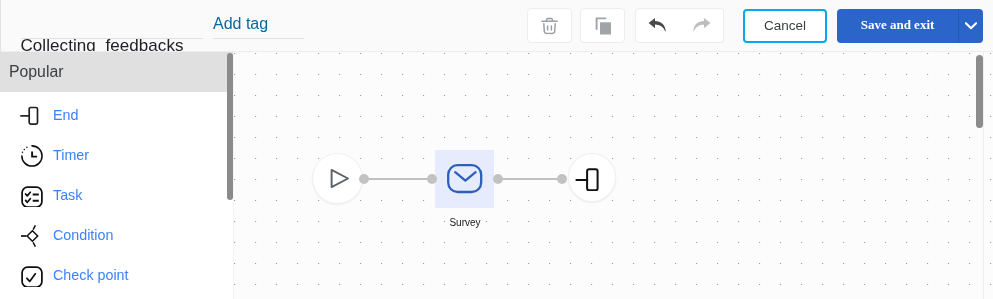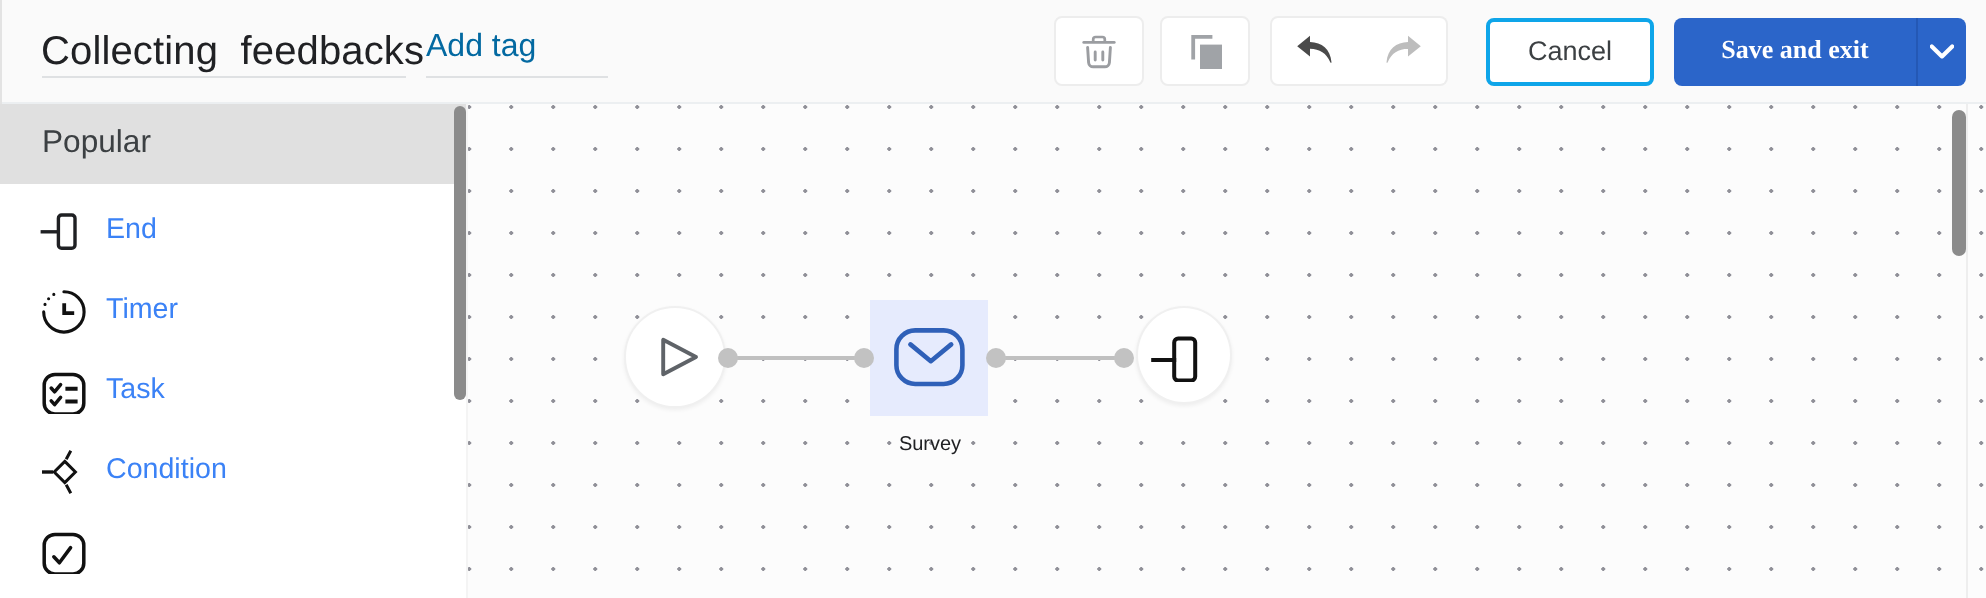--- a/index.html
+++ b/index.html
@@ -4,35 +4,35 @@
 <style>
   * { box-sizing: border-box; margin:0; padding:0; }
   html,body { width:993px; height:299px; overflow:hidden; }
   body { font-family: "Liberation Sans", sans-serif; background:#fff; color:#202124; }
   .app { position:relative; width:993px; height:299px; }
   .left-edge { position:absolute; left:0; top:0; width:1px; height:52px; background:#e3e3e3; z-index:9; }
   
   .header { position:absolute; left:0; top:0; width:993px; height:52px; background:#fafafa; }
   .header:after { content:""; position:absolute; left:0; bottom:0; width:993px; height:1px; background:#eceff1; }
   .title-field { position:absolute; left:21px; top:15px; width:182px; }
-  .title-field .txt { font-size:20px; color:#202124; white-space:pre; letter-spacing:0.07px; margin-left:-0.5px; }
+  .title-field .txt { font-size:17px; color:#202124; white-space:pre; letter-spacing:0.07px; margin-left:-0.5px;margin-top:21px; }
   .underline { position:absolute; left:0; top:23px; height:1px; background:#dfe1e3; }
   .tag-field { position:absolute; left:213px; top:15px; width:91px; }
   .tag-field .txt { font-size:16px; color:#0369a1; }
   .toolbar { position:absolute; left:527px; top:8px; height:35px; }
   .icon-btn { position:absolute; top:0; width:45px; height:35px; border:1px solid #ededed; border-radius:4px; background:#fff; display:flex; align-items:center; justify-content:center; }
   .cancel-btn { position:absolute; top:1px; left:216px; width:84px; height:34px; border:2px solid #0ea5e9; border-radius:4px; background:#fff; font-size:13.5px; color:#3c4043; padding-bottom:1px; display:flex; align-items:center; justify-content:center; }
   .save-btn { position:absolute; top:1px; left:310px; width:146px; height:34px; background:#2b65c9; border-radius:4px; display:flex; align-items:center; color:#fff;font-family:Liberation Serif, serif; }
   .save-btn .lbl { width:121px; text-align:center; font-size:13px; font-weight:bold; padding-bottom:2px; }
   .save-btn .divider { width:1px; height:34px; background:#2458b5; }
   .save-btn .caret { width:24px; display:flex; align-items:center; justify-content:center; }
   
   .sidebar { position:absolute; left:0; top:52px; width:234px; height:247px; background:#fff; }
   .sidebar:after { content:""; position:absolute; right:0; top:0; width:1px; height:247px; background:#f4f4f4; }
-  .popular { position:absolute; left:0; top:0; width:233px; height:40px; background:#e0e0e0; display:flex; align-items:center; padding-left:21px; font-size:15.8px; color:#3c4043; }
+  .popular { position:absolute; left:0; top:0; width:233px; height:40px; background:#e0e0e0; display:flex; align-items:center; padding-left:9px; font-size:15.8px; color:#3c4043; }
   .side-item { position:absolute; left:0; width:233px; height:40px; display:flex; align-items:center; }
   .side-item .ic { position:absolute; left:19px; top:10px; width:22px; height:22px; }
   .side-item .lbl { position:absolute; left:53px; font-size:14.3px; color:#3b82f6; }
   .sb-track { position:absolute; left:227px; top:1px; width:6px; height:147px; background:#8b8b8b; border-radius:3px; z-index:5; }
   
   .canvas { position:absolute; left:234px; top:52px; width:759px; height:247px; background:#fcfcfc;
     background-image: radial-gradient(#909098 0.85px, transparent 1.0px); background-size:21px 21px; background-position:-9.9px -9.0px; }
   .cv-scroll { position:absolute; left:742px; top:3px; width:7px; height:73px; background:#8b8b8b; border-radius:4px; z-index:3; }
   .cv-scroll-track { position:absolute; left:749px; top:0; width:1px; height:247px; background:#eeeeee; }
   .node { position:absolute; }
@@ -142,20 +142,21 @@
       </span>
       <span class="lbl">Task</span>
     </div>
     <div class="side-item" style="top:203px;">
       <span class="ic">
         <svg style="margin-left:2px" width="22" height="22" viewBox="0 0 22 22">
           <rect x="1.1" y="2.2" width="19.8" height="19.8" rx="5.4" fill="none" stroke="#111" stroke-width="1.75"></rect>
           <path d="M5.9 13.4l2.8 3.0 5.6-7.6" fill="none" stroke="#111" stroke-width="1.75" stroke-linecap="round" stroke-linejoin="round"></path>
         </svg>
       </span>
+      <span class="lbl">Check point</span>
     </div>
     <div class="sb-track"></div>
   </div>
 
   <div class="canvas">
     <div class="edge" style="left:130px; top:125.5px; width:65px;"></div>
     <div class="edge" style="left:264px; top:125.5px; width:66px;"></div>
     <div class="node circle-node" style="left:78px; top:101px; width:51px; height:51px;">
       <svg style="margin-left:4px" width="21" height="21" viewBox="0 0 21 21">
           <path d="M2.6 1.9v17.2L19.0 10.5z" fill="none" stroke="#5f6368" stroke-width="1.95" stroke-linejoin="round" stroke-linecap="round"></path>

